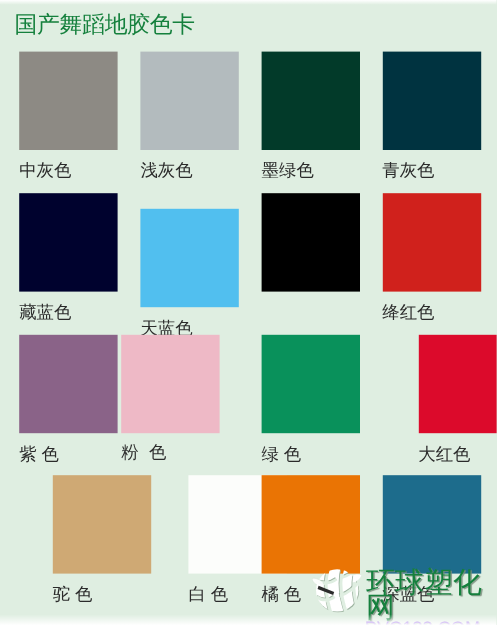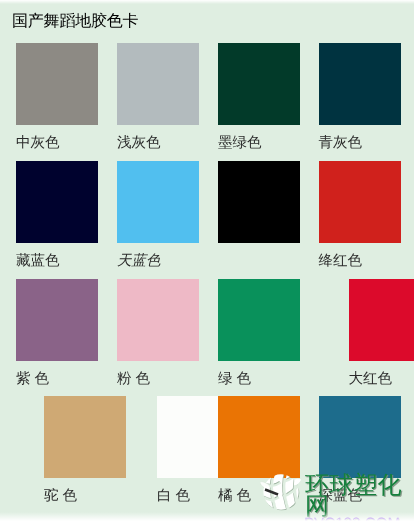--- a/index.html
+++ b/index.html
@@ -29,24 +29,24 @@
   #fade-bottom {
     position: absolute;
     left: 0; bottom: 0; width: 414px; height: 9px;
     background: linear-gradient(to top, #ffffff 0%, rgba(223,238,225,0) 100%);
   }
   #title {
     opacity: 0.999;
     position: absolute;
     left: 12px;
     top: 11px;
-    font-size: 16px;
+    font-size: 19px;
     line-height: 21px;
     letter-spacing: -0.2px;
-    color: #000000;
+    color: #15803d;
   }
   .swatch-cell {
     position: absolute;
     width: 82px;
   }
   .swatch-chip {
     width: 82px;
     height: 82px;
   }
   .swatch-label {
@@ -116,36 +116,36 @@
         <div class="swatch-label">墨绿色</div>
       </div>
       <div class="swatch-cell" style="left: 318.6px; top: 43px;">
         <div class="swatch-chip" style="background: rgb(0, 51, 64);"></div>
         <div class="swatch-label">青灰色</div>
       </div>
       <div class="swatch-cell" style="left: 16px; top: 161px;">
         <div class="swatch-chip" style="background: rgb(0, 2, 46);"></div>
         <div class="swatch-label">藏蓝色</div>
       </div>
-      <div class="swatch-cell" style="left: 117px; top: 161px; font-style: italic;">
+      <div class="swatch-cell" style="left: 117px; top: 174px;">
         <div class="swatch-chip" style="background: rgb(81, 191, 239);"></div>
         <div class="swatch-label">天蓝色</div>
       </div>
       <div class="swatch-cell" style="left: 218px; top: 161px;">
         <div class="swatch-chip" style="background: rgb(0, 0, 0);"></div>
       </div>
       <div class="swatch-cell" style="left: 318.6px; top: 161px;">
         <div class="swatch-chip" style="background: rgb(208, 33, 28);"></div>
         <div class="swatch-label">绛红色</div>
       </div>
       <div class="swatch-cell" style="left: 16px; top: 279px;">
         <div class="swatch-chip" style="background: rgb(138, 99, 136);"></div>
         <div class="swatch-label">紫 色</div>
       </div>
-      <div class="swatch-cell" style="left: 117px; top: 279px;">
+      <div class="swatch-cell" style="left: 101px; top: 279px; font-family: Liberation Mono, monospace;">
         <div class="swatch-chip" style="background: rgb(238, 185, 198);"></div>
         <div class="swatch-label">粉 色</div>
       </div>
       <div class="swatch-cell" style="left: 218px; top: 279px;">
         <div class="swatch-chip" style="background: rgb(9, 145, 91);"></div>
         <div class="swatch-label">绿 色</div>
       </div>
       <div class="swatch-cell" style="left: 318.6px; top: 279px; margin-left: 30px;">
         <div class="swatch-chip" style="background: rgb(220, 10, 43);"></div>
         <div class="swatch-label">大红色</div>

